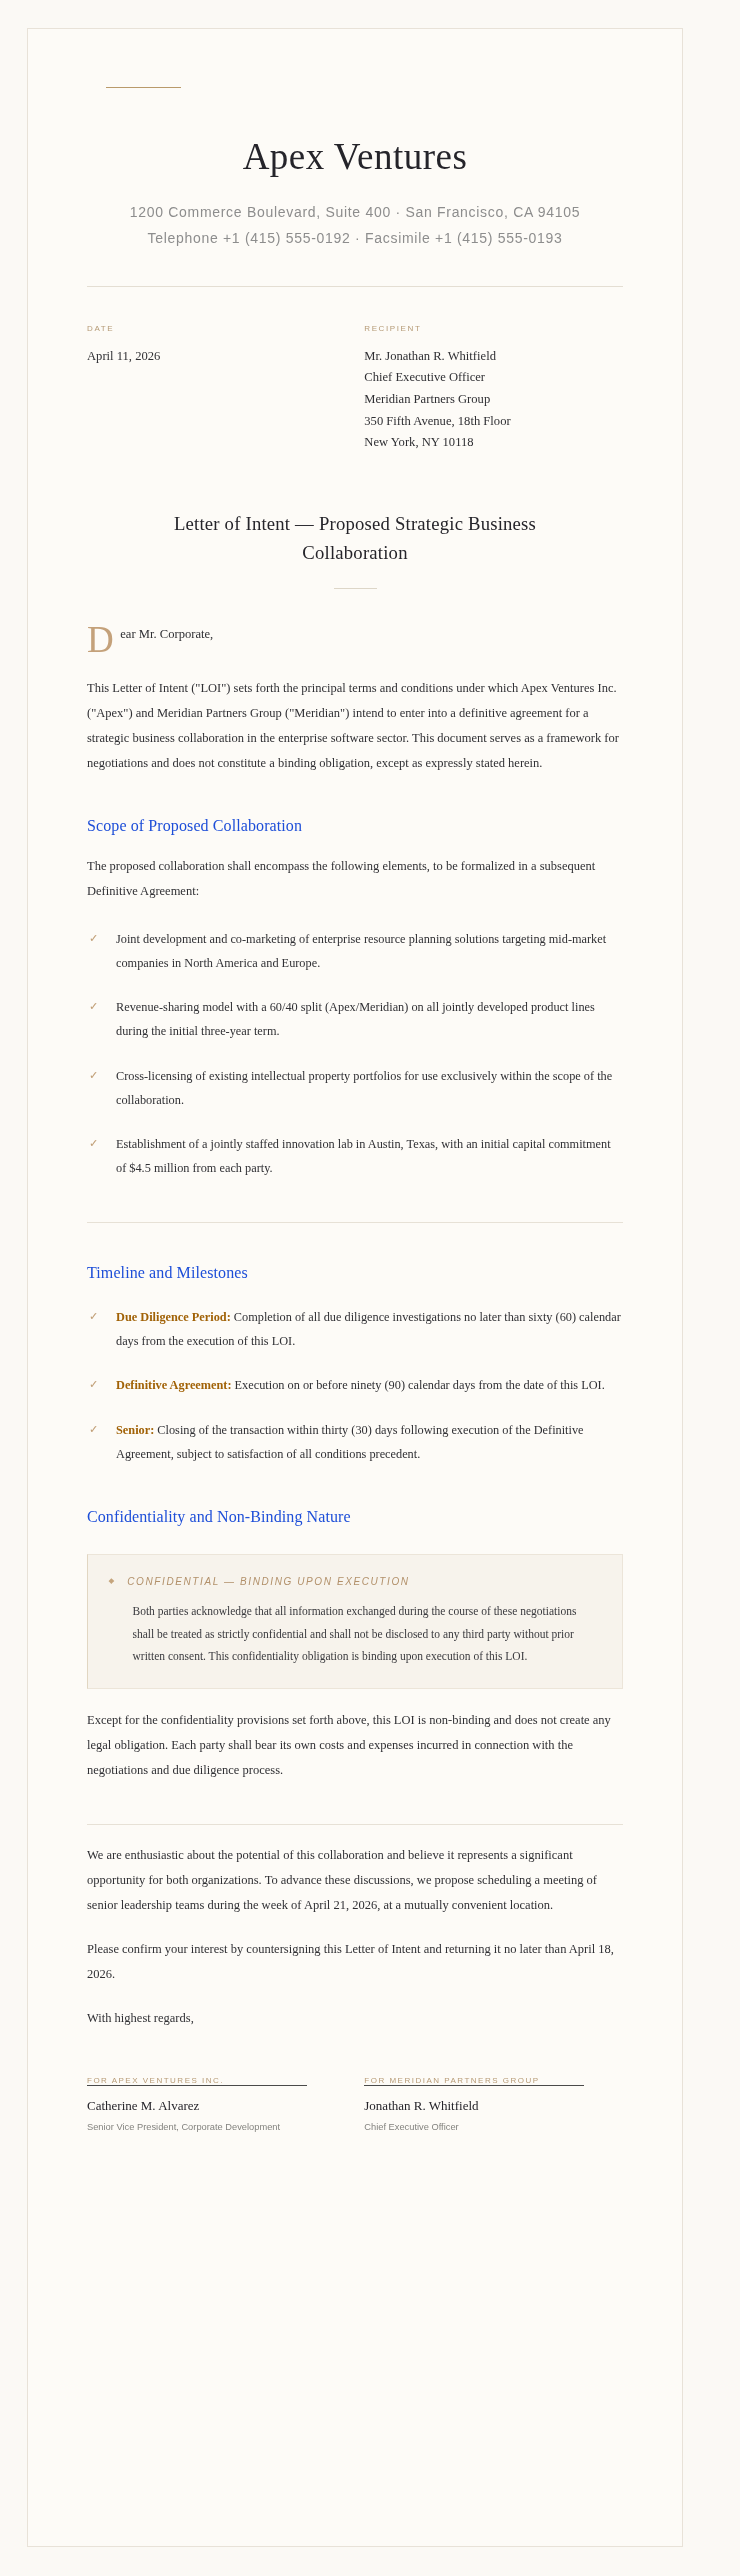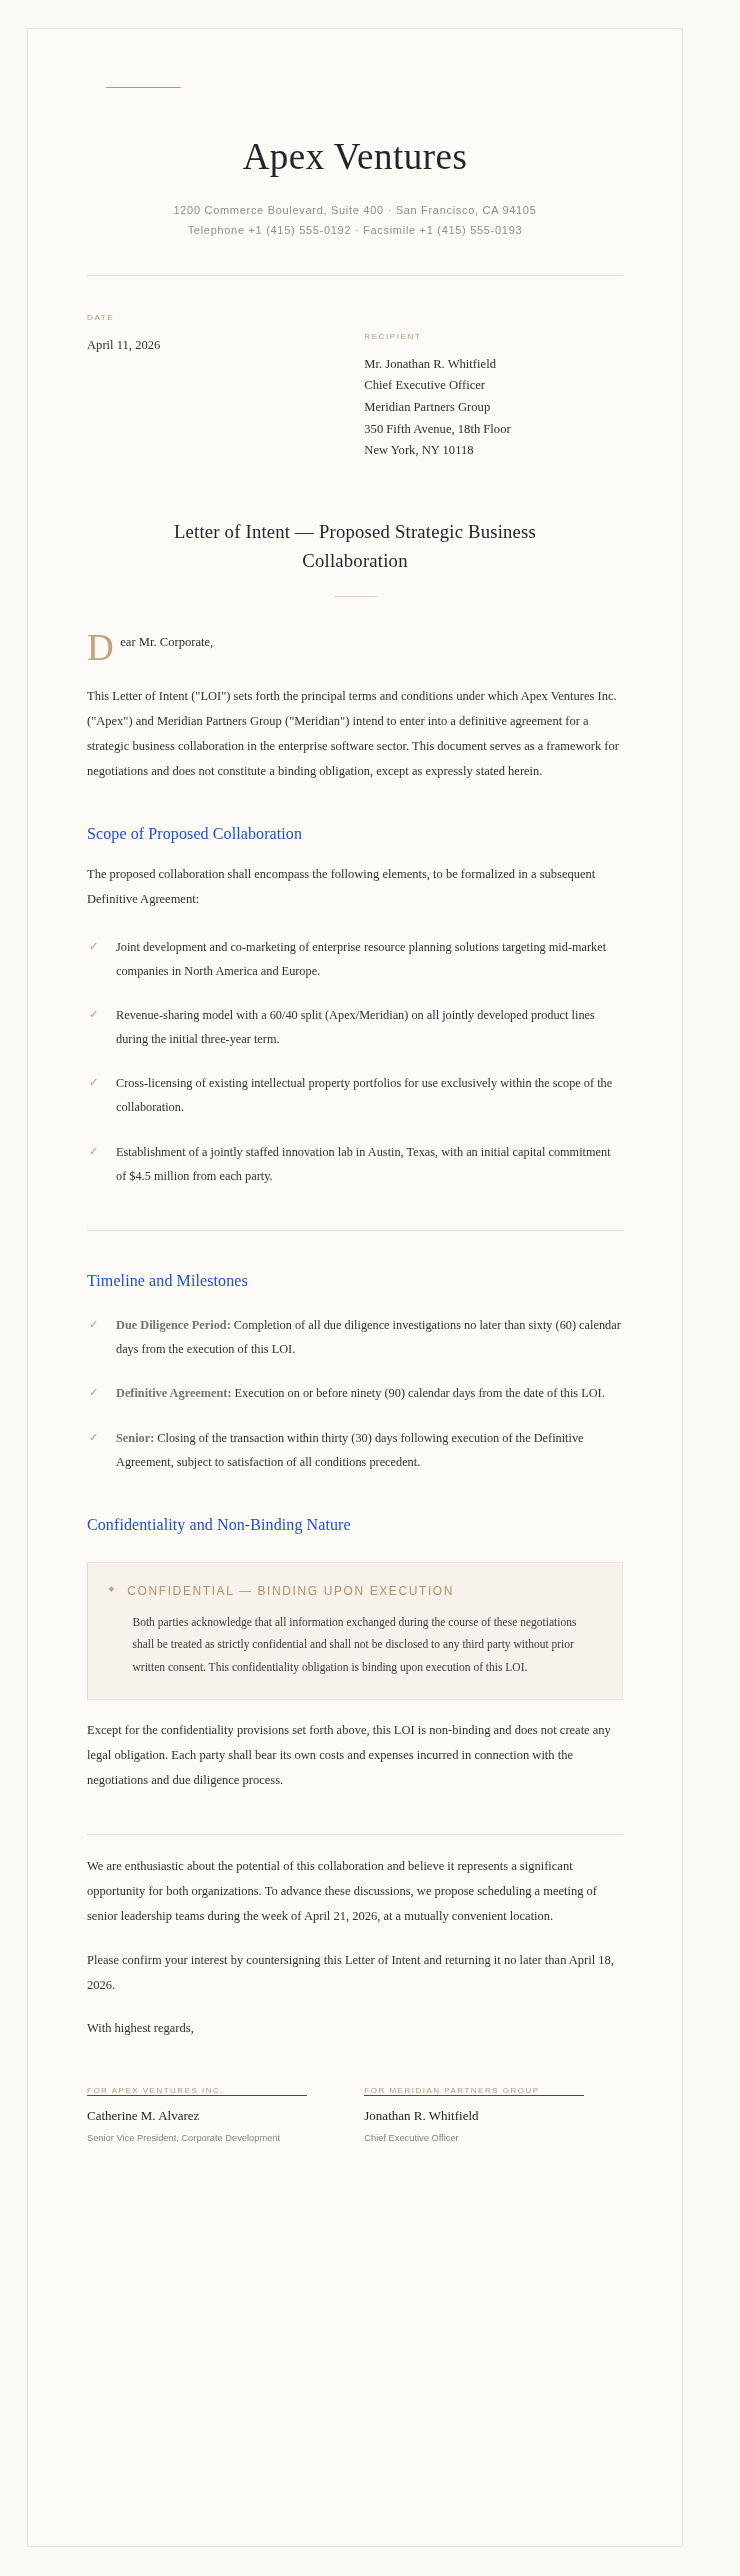--- a/index.html
+++ b/index.html
@@ -48,40 +48,40 @@
     font-weight: 400;
     letter-spacing: 0.5px;
     color: #25242a;
     line-height: 1.1;
     margin: 0 0 22.4px 0;
   }
 
   .contact-line {
     text-align: center;
     font-family: "Liberation Sans", sans-serif;
-    font-size: 11px;
+    font-size: 14px;
     letter-spacing: 0.7px;
     color: #8d8d8d;
     line-height: 1.85;
   }
 
   .hr-full {
     height: 0.9px;
     background: #e4ded3;
     border: 0;
     margin: 34px 0 0 0;
   }
 
   
   .meta {
     display: flex;
     margin-top: 37px;
   }
   .meta-col { width: 50%; box-sizing: border-box; }
-  .meta-col.recipient { padding-left: 9.3px; margin-top: 19px; }
+  .meta-col.recipient { padding-left: 9.3px; }
 
   .meta-label {
     font-family: "Liberation Sans", sans-serif;
     font-size: 8px;
     letter-spacing: 1.6px;
     color: #b59a76;
     text-transform: uppercase;
     margin-bottom: 13px;
   }
   .meta-value {
@@ -160,21 +160,21 @@
   }
   ul.check-list li:last-child { margin-bottom: 0; }
   .check-icon {
     position: absolute;
     left: 1.9px;
     top: 0px;
     color: #c2a079;
     font-size: 11.2px;
     line-height: 1.95;
   }
-  .lead-in { font-weight: bold; color: #737373; }
+  .lead-in { font-weight: bold; color: #a16207; }
 
   .hr-soft {
     height: 0.9px;
     background: #e7e1d6;
     border: 0;
     margin: 41px 0 0 0;
   }
 
   
   .callout {
@@ -192,25 +192,26 @@
   }
   .diamond-icon {
     color: #c5a47c;
     font-size: 7.5px;
     line-height: 1.6;
     margin-right: 13px;
     flex: 0 0 auto;
   }
   .callout-label {
     font-family: "Liberation Sans", sans-serif;
-    font-size: 12px;
+    font-size: 10px;
     letter-spacing: 1.6px;
     color: #b2906a;
     text-transform: uppercase;
     line-height: 1.4;
+    font-style: italic;
   }
   .callout-body {
     font-size: 11.5px;
     line-height: 1.95;
     color: #3a3a3e;
     padding-left: 24px;
     margin: 0;
   }
 
   

